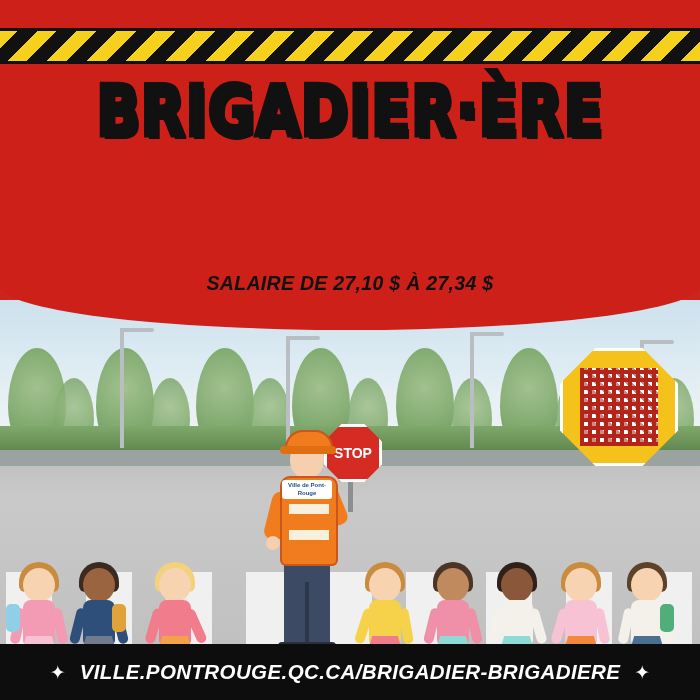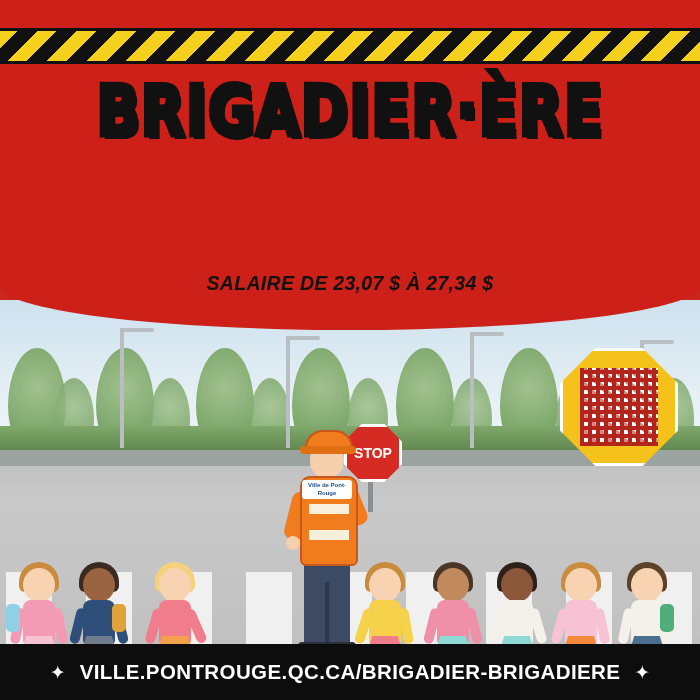--- a/index.html
+++ b/index.html
@@ -178,21 +178,21 @@
   .lamp:after {
     content: "";
     position: absolute;
     top: 0; left: 0;
     width: 34px; height: 4px;
     background: #b9bec2;
     border-radius: 2px;
   }
 
   
-  .guard { position: absolute; left: 284px; top: 118px; width: 84px; height: 232px; }
+  .guard { position: absolute; left: 264px; top: 118px; width: 84px; height: 232px; }
   .g-legs { position: absolute; left: 20px; top: 130px; width: 46px; height: 102px; background: #3d4a63; border-radius: 6px 6px 4px 4px; }
   .g-legs:after { content:""; position:absolute; left:21px; top:34px; width:4px; height:68px; background:#2d374b; }
   .g-shoes { position: absolute; left: 14px; top: 224px; width: 58px; height: 9px; background: #2a2f3c; border-radius: 4px; }
   .g-vest { position: absolute; left: 16px; top: 58px; width: 54px; height: 86px; background: #f07c1e; border-radius: 10px 10px 6px 6px; border: 2px solid #c9561a; }
   .g-vest:before { content:""; position:absolute; left: 7px; top: 26px; width: 40px; height: 10px; background: #f7f0dc; }
   .g-vest:after { content:""; position:absolute; left: 7px; top: 52px; width: 40px; height: 10px; background: #f7f0dc; }
   .g-badge { position: absolute; left: 18px; top: 62px; width: 50px; height: 18px; background: #ffffff; border-radius: 3px; font-size: 6px; color: #1c4f8b; text-align: center; line-height: 8px; padding-top: 1px; font-weight: bold; }
   .g-head { position: absolute; left: 26px; top: 22px; width: 34px; height: 38px; background: #f6cfae; border-radius: 50% 50% 45% 45%; }
   .g-hair { position: absolute; left: 22px; top: 36px; width: 42px; height: 30px; background: #6e4426; border-radius: 0 0 16px 16px; z-index: -1; }
   .g-cap { position: absolute; left: 21px; top: 12px; width: 44px; height: 20px; background: #f07c1e; border-radius: 18px 18px 4px 4px; border: 2px solid #c9561a; }
@@ -251,37 +251,38 @@
     display: flex;
     align-items: center;
     justify-content: center;
     gap: 14px;
   }
   .bottom-bar .url {
     color: #ffffff;
     font-weight: bold;
     font-size: 20.5px;
     letter-spacing: .4px;
+    font-style: italic;
   }
   .spark {
     color: #ffffff;
     font-size: 19px;
     line-height: 1;
   }
 </style>
 </head>
 <body>
 
 <div id="poster">
 
   <div class="red-panel"></div>
   <div class="hazard"></div>
 
   <div class="title">BRIGADIER·ÈRE</div>
-  <div class="line2">SALAIRE DE 23,07 $ À 27,34 $</div>
+  <div class="line2">SALAIRE DE 27,10 $ À 27,34 $</div>
 
   <div class="scene">
     <div class="sky"></div>
 
     <div class="treeline">
       <div class="tree" style="left:8px;"></div>
       <div class="tree small" style="left:54px;"></div>
       <div class="tree" style="left:96px;"></div>
       <div class="tree small" style="left:150px;"></div>
       <div class="tree" style="left:196px;"></div>

